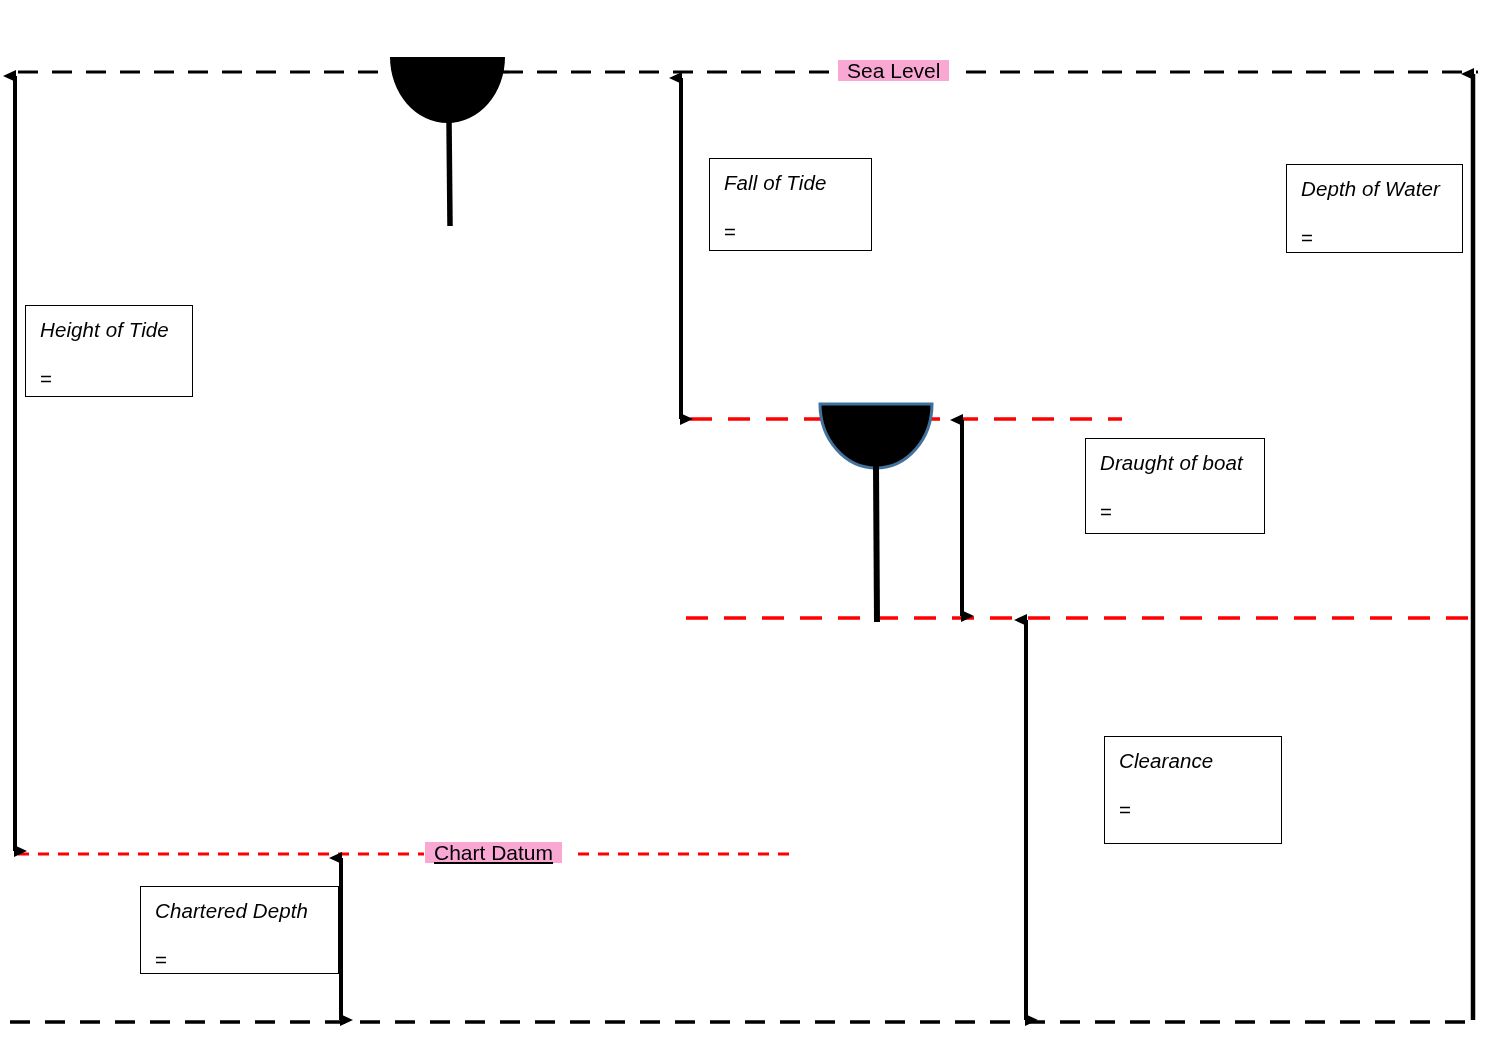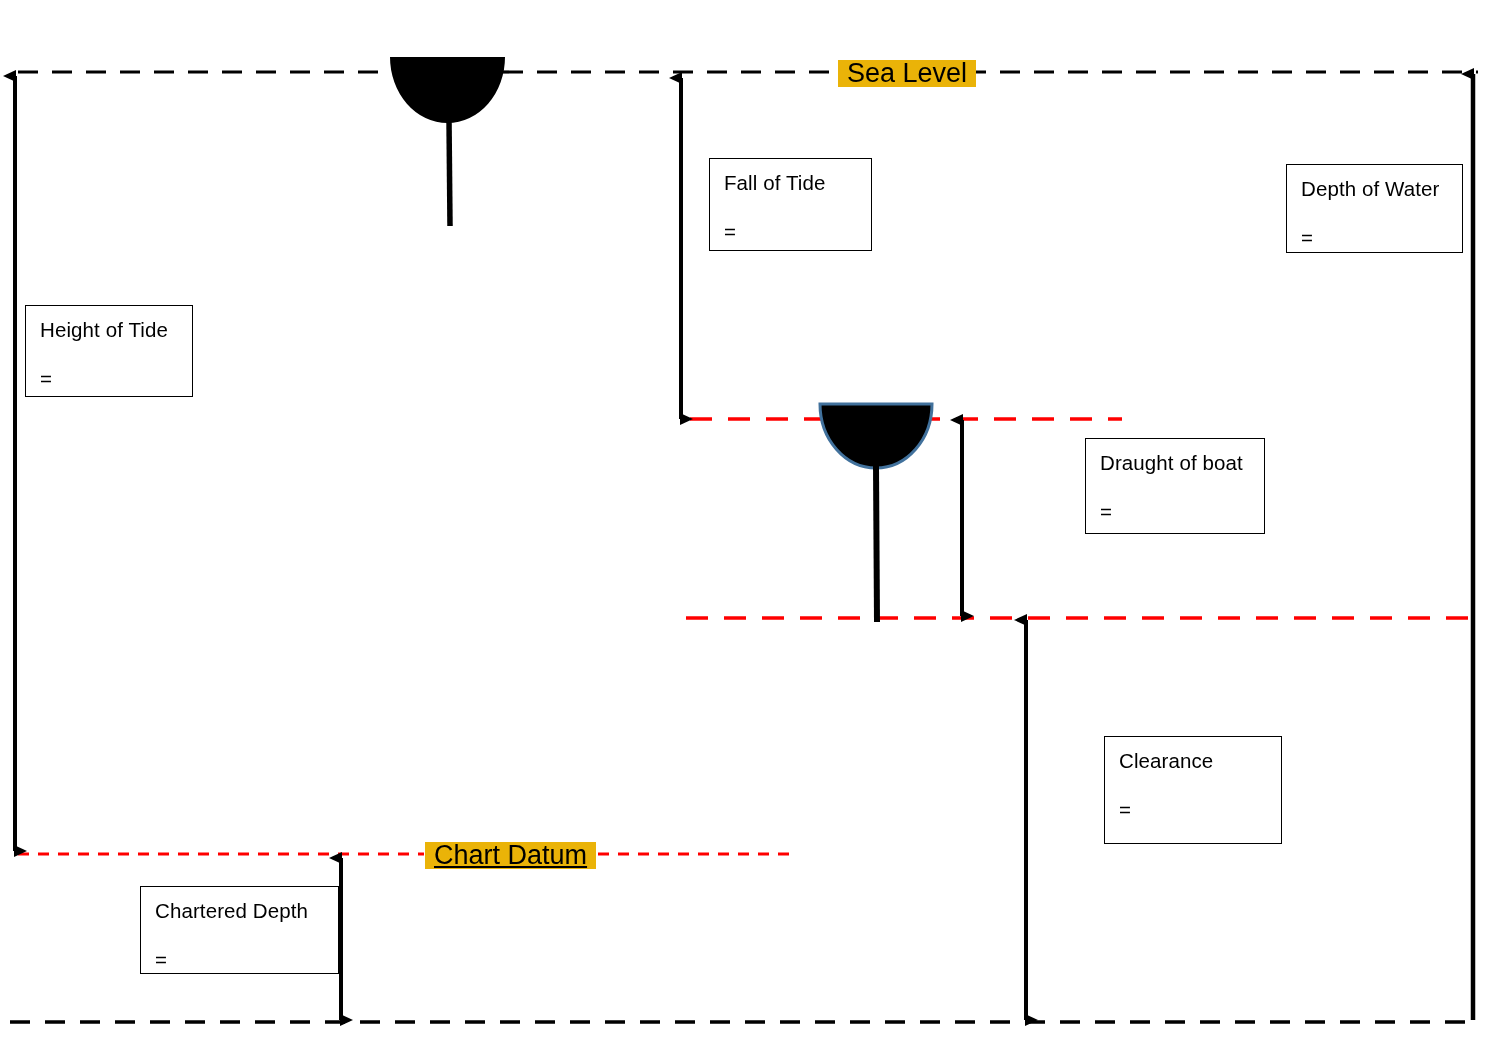--- a/index.html
+++ b/index.html
@@ -31,31 +31,32 @@
     background: #ffffff;
     padding: 14px 0 0 14px;
     font-size: 20.5px;
     color: #000000;
     line-height: 1.0;
     letter-spacing: 0.1px;
   }
   .label-box .lb-title {
     display: block;
     white-space: nowrap;
+    font-style: italic;
   }
   .label-box .lb-eq {
     display: block;
     margin-top: 28px;
     font-size: 20.5px;
   }
   .line-label {
     position: absolute;
-    font-size: 27px;
+    font-size: 21px;
     color: #000000;
-    background: #eab308;
+    background: #f9a8d4;
     white-space: nowrap;
     padding: 0 9px;
     line-height: 1;
   }
 </style>
 </head>
 <body>
 
 <div id="diagram-root">
 

